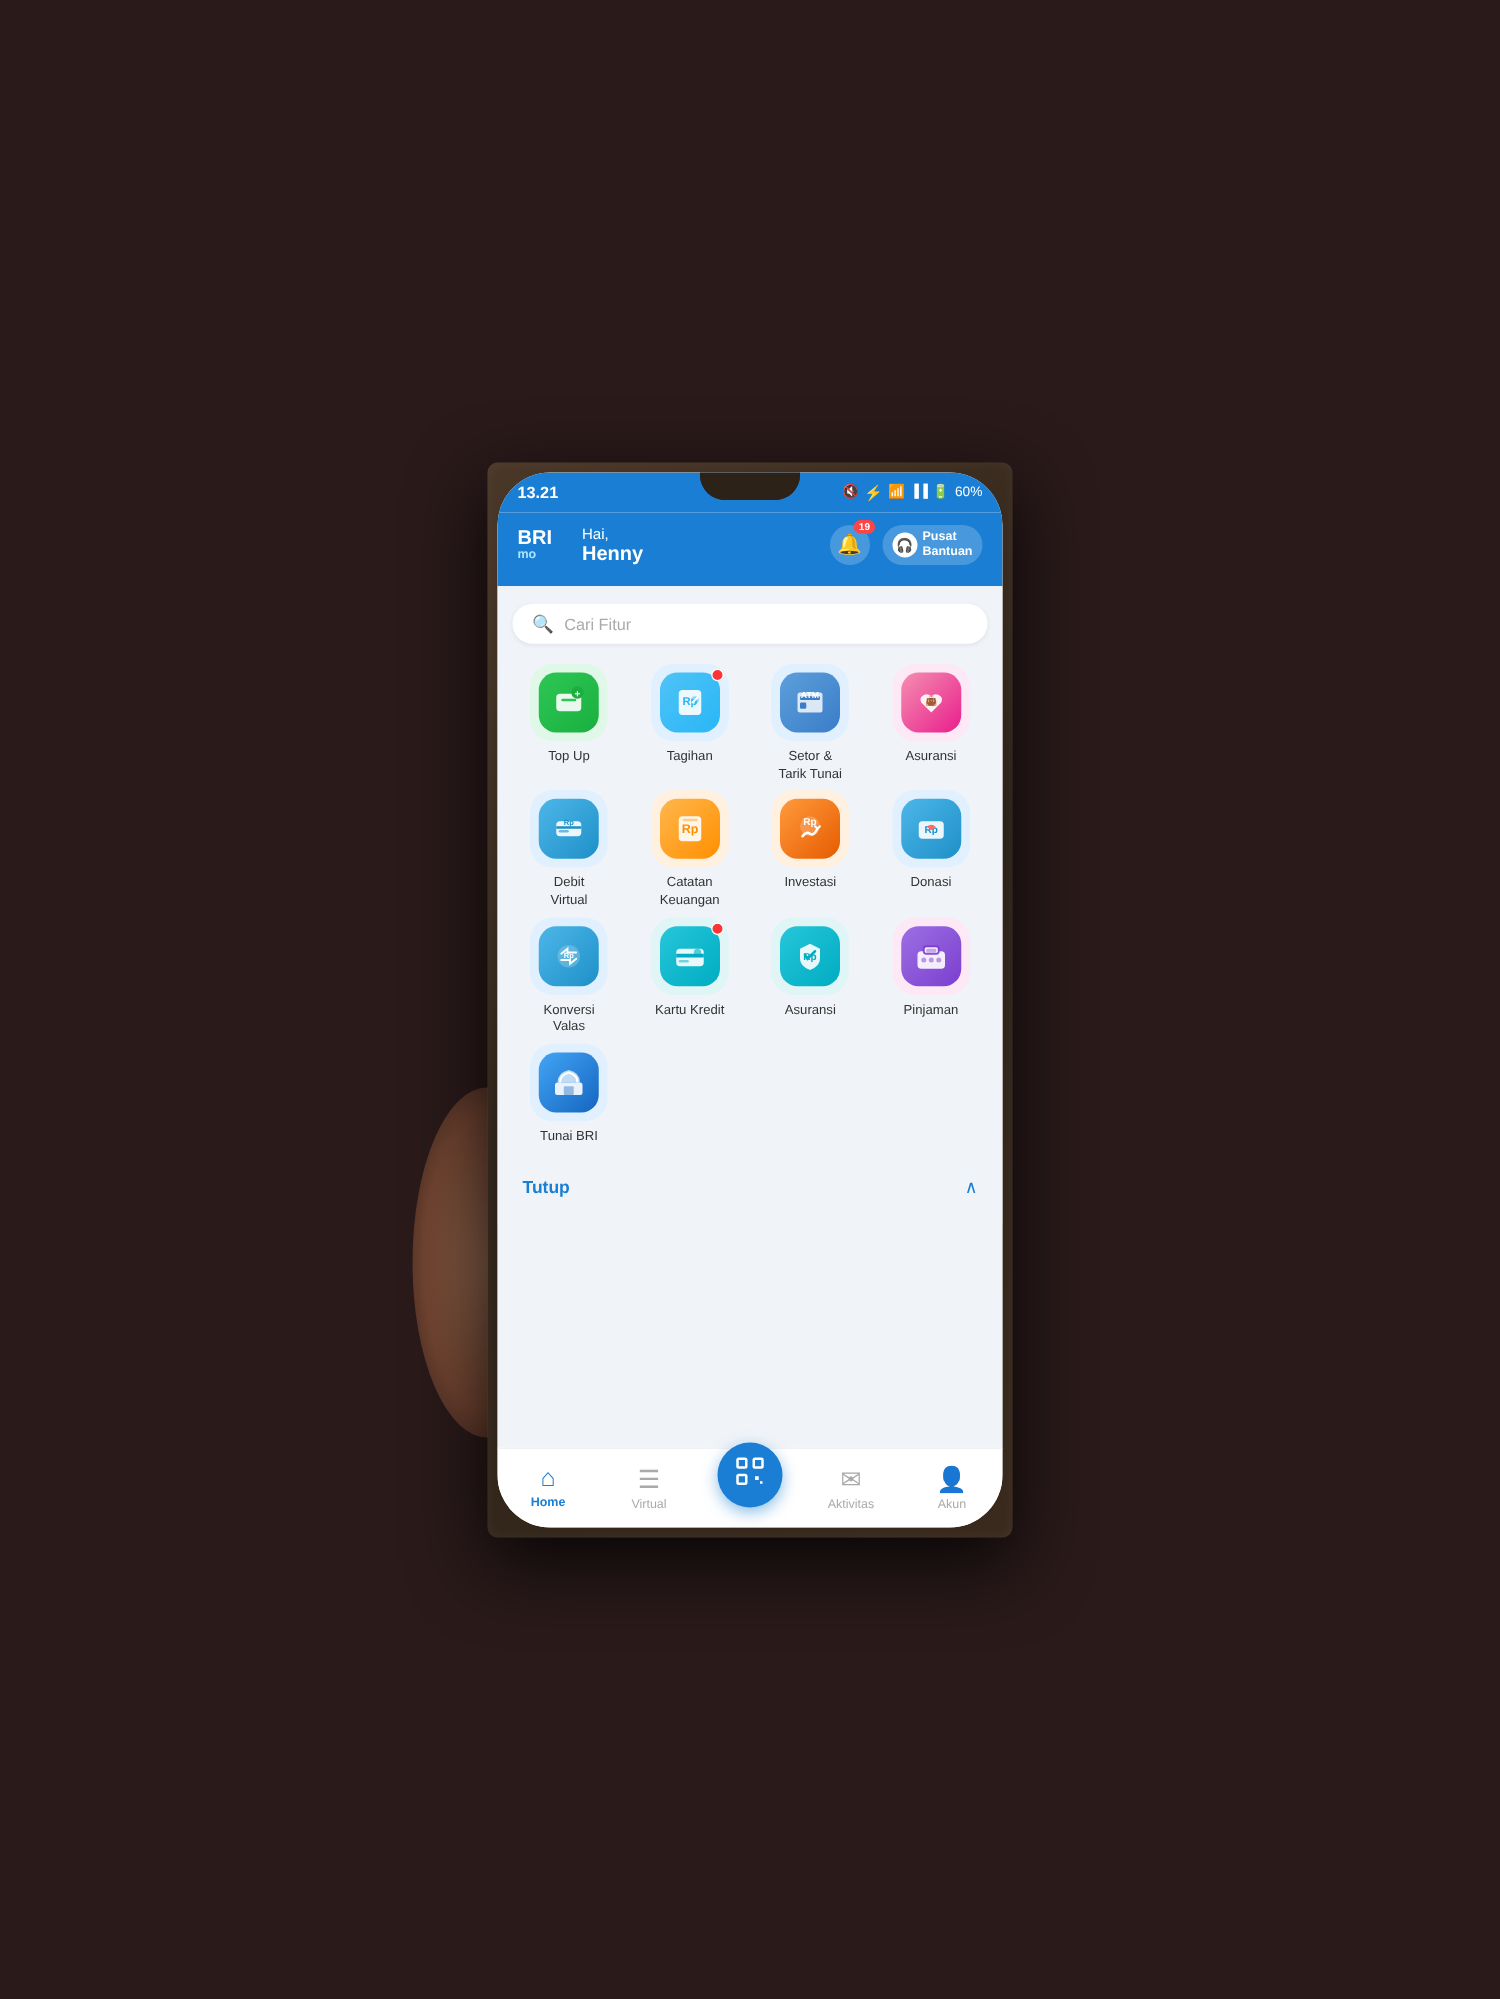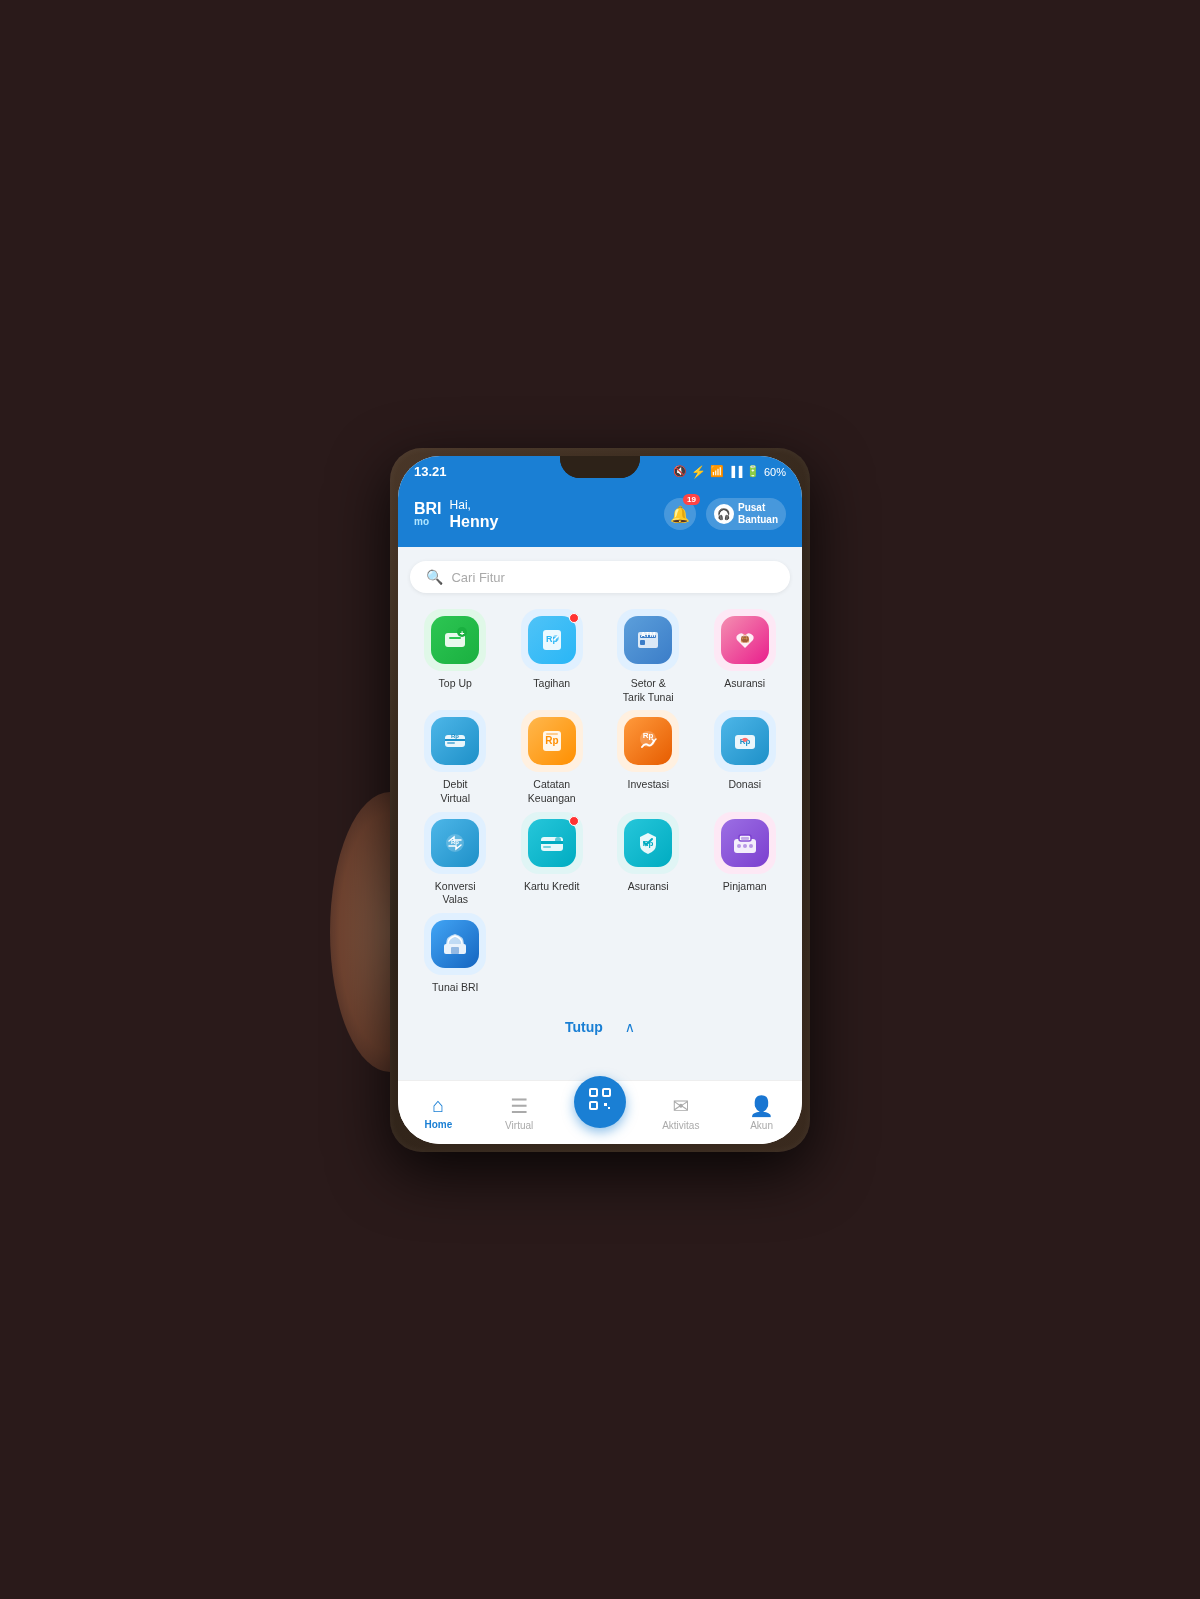--- a/index.html
+++ b/index.html
@@ -9,23 +9,23 @@
       background: #2a1a1a;
       display: flex;
       align-items: center;
       justify-content: center;
       font-family: 'Arial', sans-serif;
       overflow: hidden;
     }
 
     .phone-outer {
       width: 420px;
-      height: 704px;
+      height: 860px;
       background: linear-gradient(145deg, #4a3728, #2d2218, #3a2a1e);
-      border-radius: 32px;
+      border-radius: 8px;
       padding: 8px;
       box-shadow: 0 20px 60px rgba(0,0,0,0.8), inset 0 0 10px rgba(255,255,255,0.05);
       position: relative;
     }
 
     .phone-inner {
       width: 100%;
       height: 100%;
       background: #fff;
       border-radius: 42px;
@@ -76,21 +76,21 @@
       background: #1a7fd4;
       padding: 10px 16px 16px;
       display: flex;
       align-items: center;
       justify-content: space-between;
     }
 
     .header-left {
       display: flex;
       align-items: center;
-      gap: 8px;
+      gap: 24px;
     }
 
     .bri-logo {
       display: flex;
       flex-direction: column;
       align-items: flex-start;
     }
 
     .bri-text {
       color: white;
@@ -435,21 +435,21 @@
       align-items: center;
       justify-content: center;
       color: white;
       font-size: 20px;
     }
 
     
     .tutup-btn {
       display: flex;
       align-items: center;
-      justify-content: center;
+      justify-content: space-between;
       gap: 22px;
       padding: 8px;
       cursor: pointer;
     }
 
     .tutup-text {
       color: #1a7fd4;
       font-size: 14px;
       font-weight: 600;
     }

